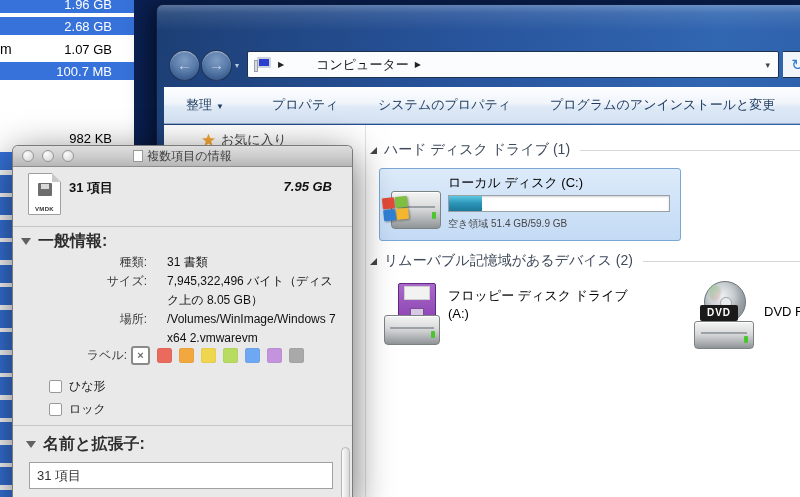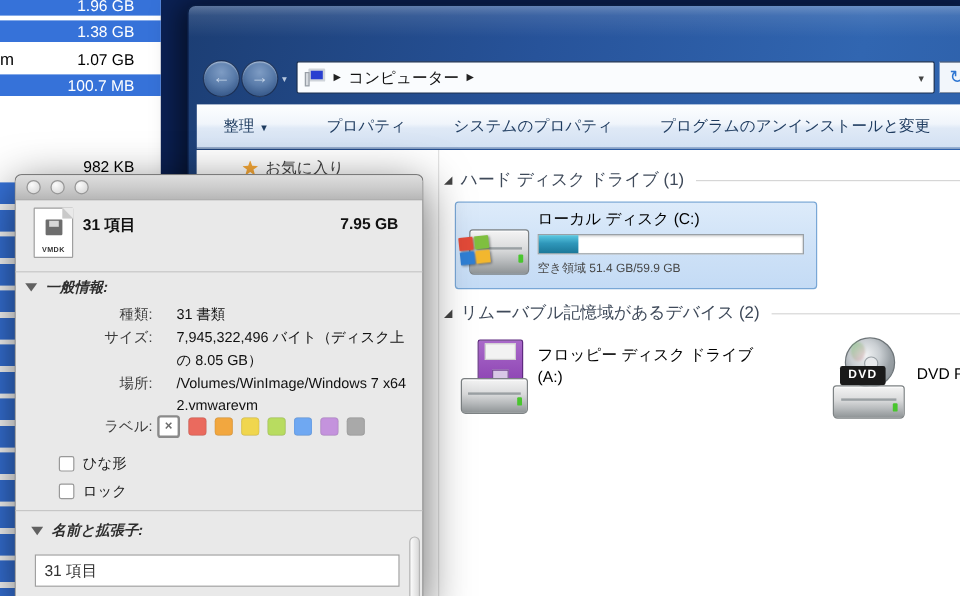--- a/index.html
+++ b/index.html
@@ -23,21 +23,21 @@
   .ex-addr-row { position:absolute; left:0; top:44px; width:100%; height:38px; }
   .nav-btn { position:absolute; top:1px; width:31px; height:31px; border-radius:50%;
              background:radial-gradient(circle at 50% 32%, #7e9cc4 0%, #5b7dab 45%, #3d5f90 75%, #2f4f7e 100%);
              border:1px solid rgba(10,25,55,.65); box-shadow:inset 0 1px 1px rgba(255,255,255,.45); }
   .nav-btn span { position:absolute; left:0; top:5px; width:100%; text-align:center;
                   font-size:15px; color:#c4d4e8; font-weight:bold; }
   .addr-chevron { position:absolute; left:78px; top:12px; font-size:8px; color:#b9c9de; }
   .addressbar { position:absolute; left:90px; top:2px; width:532px; height:27px; background:#fafcfe;
                 border:1px solid #1c3050; border-radius:2px; display:flex; align-items:center; }
   .crumb-sep { font-size:8px; color:#222; margin:0 6px; }
-  .crumb-label { font-size:13px; color:#111; }
+  .crumb-label { font-size:13px; color:#111;margin-left:26px; }
   .addr-dd { margin-left:auto; margin-right:8px; font-size:9px; color:#444; }
   .refresh-btn { position:absolute; left:626px; top:2px; width:30px; height:27px; background:#f2f6fb;
                  border:1px solid #1c3050; border-left:none; border-radius:0 2px 2px 0;
                  font-size:15px; color:#2f76d2; text-align:center; line-height:26px; }
   .toolbar { position:absolute; left:7px; top:82px; width:653px; height:37px;
              background:linear-gradient(180deg,#fdfeff 0%,#f0f5fb 45%,#dfe9f6 55%,#d3e1f3 100%);
              border-bottom:1px solid #9eb2cc; }
   .tb-item { position:absolute; top:9px; font-size:13px; color:#1e3b5f; white-space:nowrap; }
   .tb-dd { font-size:8px; color:#1e3b5f; margin-left:4px; }
   .ex-body { position:absolute; left:7px; top:120px; width:653px; height:386px; background:#fff; }
@@ -98,25 +98,25 @@
                     vertical-align:-2px; margin-right:4px; }
   .sum-icon { position:absolute; left:15px; top:27px; width:33px; height:42px; background:#fff;
               border:1px solid #9f9f9f; border-radius:1px; }
   .sum-icon .fold { position:absolute; right:-1px; top:-1px; width:0; height:0;
                     border-top:9px solid #e9e9e9; border-left:9px solid #c9c9c9; }
   .sum-icon .fl { position:absolute; left:9px; top:9px; width:14px; height:13px; background:#6d6d6d; border-radius:1px; }
   .sum-icon .fl::after { content:""; position:absolute; left:3px; top:1px; width:8px; height:5px; background:#d8d8d8; }
   .sum-icon .cap { position:absolute; left:0; bottom:2px; width:100%; text-align:center; font-size:6px;
                    font-weight:bold; color:#333; letter-spacing:.3px; }
   .sum-items { position:absolute; left:56px; top:33px; font-size:13px; font-weight:bold; color:#111; }
-  .sum-size  { position:absolute; right:20px; top:33px; font-size:13px; font-weight:bold; color:#111; }
+  .sum-size  { position:absolute; right:20px; top:33px; font-size:13px; font-weight:bold; color:#111;font-style:italic; }
   .mac-div { position:absolute; left:0; width:100%; height:1px; background:#c6c6c6; }
-  .sec-hdr { position:absolute; display:flex; align-items:center; gap:7px; font-size:12px; font-weight:bold; color:#2e2e2e;font-style:italic; }
+  .sec-hdr { position:absolute; display:flex; align-items:center; gap:7px; font-size:16px; font-weight:bold; color:#2e2e2e; }
   .tri-down { width:0; height:0; border-top:7px solid #616161; border-left:5px solid transparent; border-right:5px solid transparent; }
-  .info-rows { position:absolute; left:0; top:107px; width:330px; }
+  .info-rows { position:absolute; left:0; top:107px; width:330px;padding-left:20px; }
   .irow { display:flex; }
   .ilabel { width:114px; text-align:right; font-size:12px; color:#3a3a3a; line-height:19px; flex:none; }
   .ivalue { width:206px; margin-left:20px; font-size:12px; color:#101010; line-height:19px; }
   .label-row { position:absolute; left:0; top:200px; width:330px; display:flex; align-items:center; }
   .xbox { width:19px; height:19px; margin-left:4px; background:#fff; border:2px solid #8a8a8a; border-radius:3px;
           font-size:11px; font-weight:bold; color:#6b6b6b; text-align:center; line-height:15px; flex:none; }
   .swatch { width:15px; height:15px; border-radius:3px; margin-left:7px; flex:none; box-shadow:inset 0 0 1px rgba(0,0,0,.35); }
   .chk-row { position:absolute; left:36px; display:flex; align-items:center; gap:7px; font-size:12px; color:#222; }
   .chk { width:13px; height:13px; background:#fff; border:1px solid #999; border-radius:2px; }
   .name-input { position:absolute; left:16px; top:316px; width:304px; height:27px; background:#fff;
@@ -130,21 +130,21 @@
   .pc-icon .base { position:absolute; left:0; top:3px; width:4px; height:12px; background:#d7dbe0; border:1px solid #9aa0a8; }
 </style>
 </head>
 <body>
 
 <div class="finder-strip">
   <div class="f-row sel" style="top:-5px">
       <span>1.96 GB</span>
     </div>
   <div class="f-row sel" style="top:17px">
-      <span>1.38 GB</span>
+      <span>2.68 GB</span>
     </div>
   <div class="f-row" style="top:40px">
       <span class="f-prefix">m</span>
       <span>1.07 GB</span>
     </div>
   <div class="f-row sel" style="top:62px">
       <span>100.7 MB</span>
     </div>
   <div class="f-row" style="top:129px">
       <span>982 KB</span>
@@ -273,20 +273,21 @@
 
     </div>
   </div>
 </div>
 
 <div class="macwin">
   <div class="mac-titlebar">
     <div class="tl"></div>
     <div class="tl"></div>
     <div class="tl"></div>
+    <div class="mac-title"><span class="doc"></span><span>複数項目の情報</span></div>
   </div>
 
   <div class="sum-icon">
     <div class="fold"></div>
       <div class="fl"></div>
     <div class="cap">VMDK</div>
   </div>
   <div class="sum-items">31 項目</div>
   <div class="sum-size">7.95 GB</div>
 

